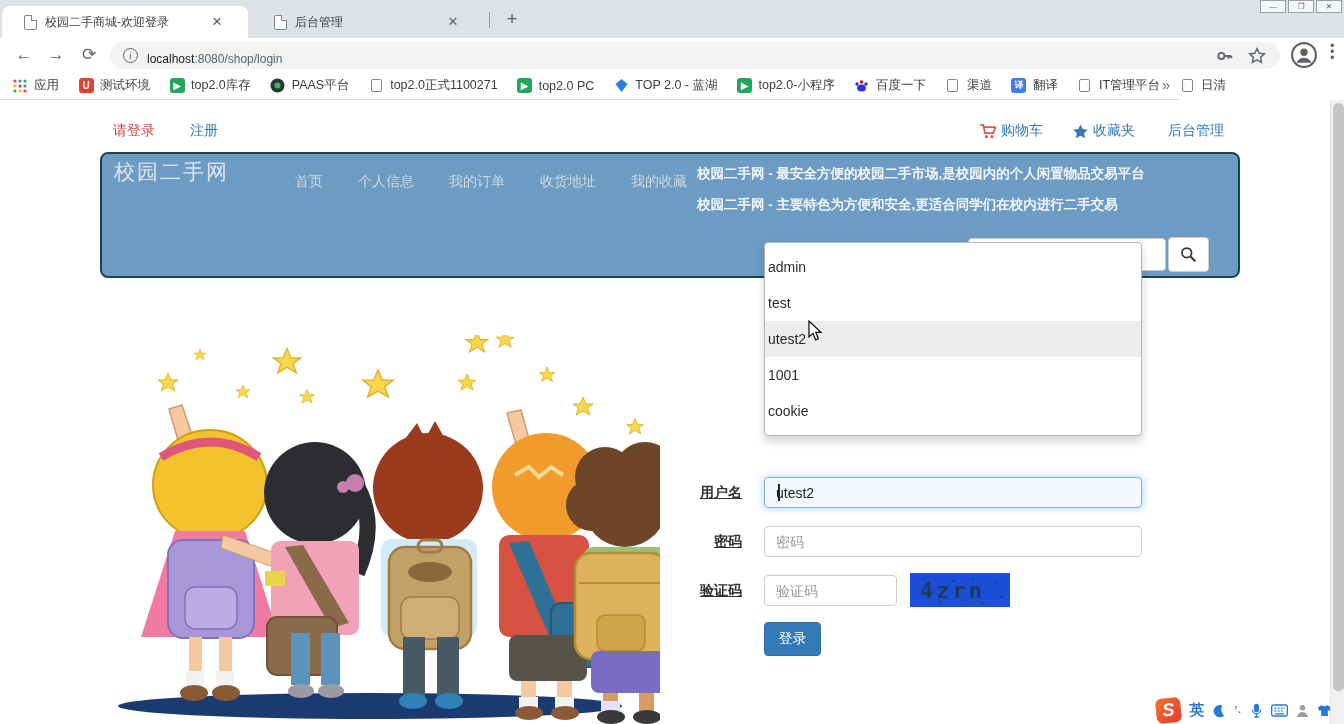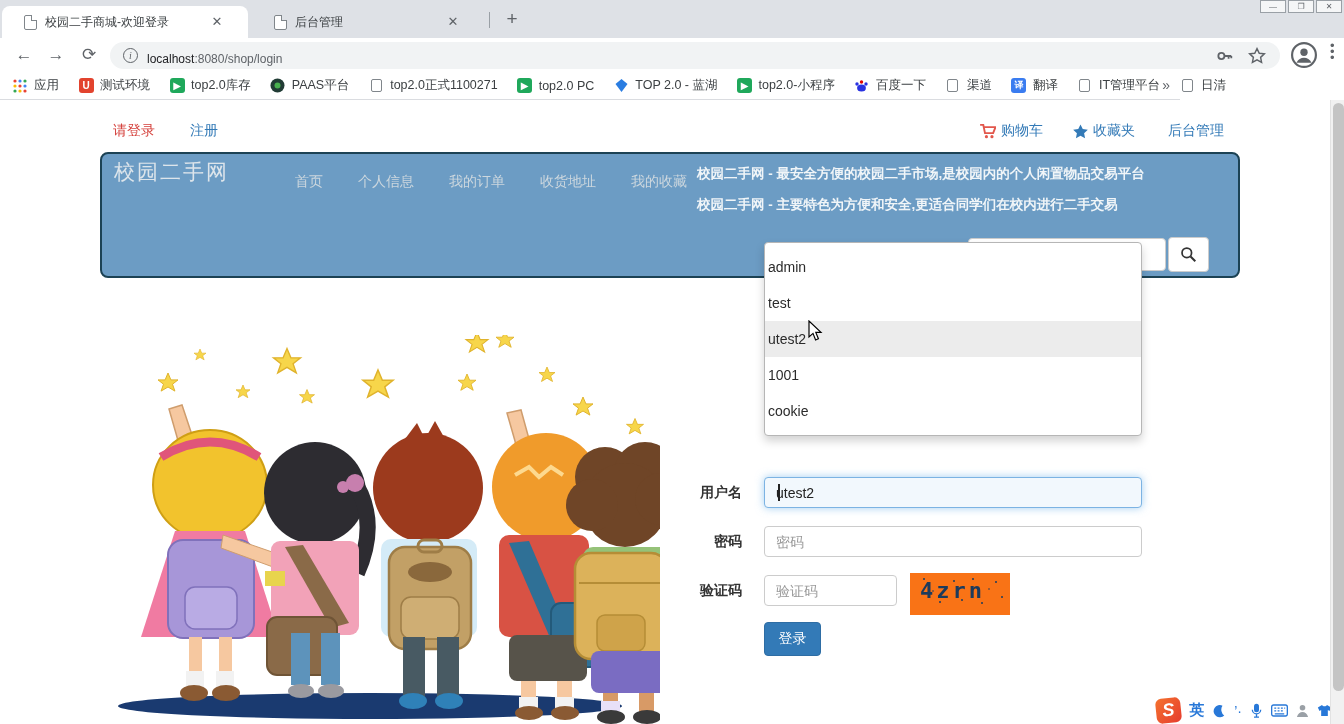--- a/index.html
+++ b/index.html
@@ -50,26 +50,26 @@
   .brand { position:absolute; left:12px; top:4px; font-size:21px; color:#dde5eb; letter-spacing:2px; }
   .navlinks { position:absolute; left:193px; top:19px; display:flex; gap:35px; font-size:14px; color:#ccd7de; }
   .ndesc { position:absolute; left:595px; font-size:13.5px; font-weight:600; color:#f0f5f8; white-space:nowrap; }
   .search-input { position:absolute; left:866px; top:84px; width:198px; height:33px; border:1px solid #ccc; border-radius:4px; padding:0 10px; font-size:14px; outline:none; }
   .search-btn { position:absolute; left:1066px; top:83px; width:41px; height:35px; background:#fff; border:1px solid #ccc; border-radius:4px; display:flex; align-items:center; justify-content:center; }
 
   .dropdown { position:absolute; left:764px; top:142px; width:378px; background:#fff; border:1px solid #b6b6b6; border-radius:4px; box-shadow:0 5px 10px rgba(0,0,0,.18); padding:6px 0; }
   .dd-item { height:36px; line-height:36px; padding-left:3px; font-size:14px; color:#2b2b2b; }
   .dd-item.hl { background:#ececec; }
 
-  .flabel { position:absolute; width:100px; text-align:right; font-size:14px; font-weight:bold; color:#333; left:642px; }
+  .flabel { position:absolute; width:100px; text-align:right; font-size:14px; font-weight:bold; color:#333; left:642px;text-decoration:underline; }
   .finput { position:absolute; left:764px; width:378px; height:31px; border:1px solid #ccc; border-radius:4px; padding:0 11px; font-size:14px; color:#222; outline:none; background:#fff; }
   .finput::placeholder { color:#999; }
   .finput.focused { background:#f2f8fd; border-color:#7cb3e3; box-shadow:0 0 8px rgba(102,175,233,.6); }
   .caret { position:absolute; left:778px; top:384px; width:1.5px; height:17px; background:#222; }
-  .captcha { position:absolute; left:910px; top:473px; width:100px; height:42px; background:#f97316; }
+  .captcha { position:absolute; left:910px; top:473px; width:100px; height:34px; background:#1d4ed8; }
   .login-btn { position:absolute; left:764px; top:522px; width:57px; height:34px; background:#337ab7; border:1px solid #2e6da4; border-radius:4px; color:#fff; font-size:14px; }
 
   .cartoon { position:absolute; left:105px; top:235px; }
   .cursor { position:absolute; left:808px; top:220px; }
 
   .scrollbar { position:absolute; left:1330px; top:100px; width:14px; height:624px; background:#f1f1f1; border-left:1px solid #e2e2e2; }
   .scroll-thumb { position:absolute; left:1.5px; top:3px; width:11px; height:588px; background:#c4c4c4; border-radius:6px; }
 
   .ime-bar { position:absolute; right:6px; bottom:0; height:27px; display:flex; align-items:center; gap:8px; background:rgba(255,255,255,.92); border-radius:6px 6px 0 0; padding:0 6px; }
   .ime-logo { width:25px; height:25px; border-radius:6px; background:linear-gradient(135deg,#f4722e,#e63c2f); color:#fff; font-weight:bold; font-style:italic; font-size:18px; text-align:center; line-height:24px; transform:rotate(-6deg); }

